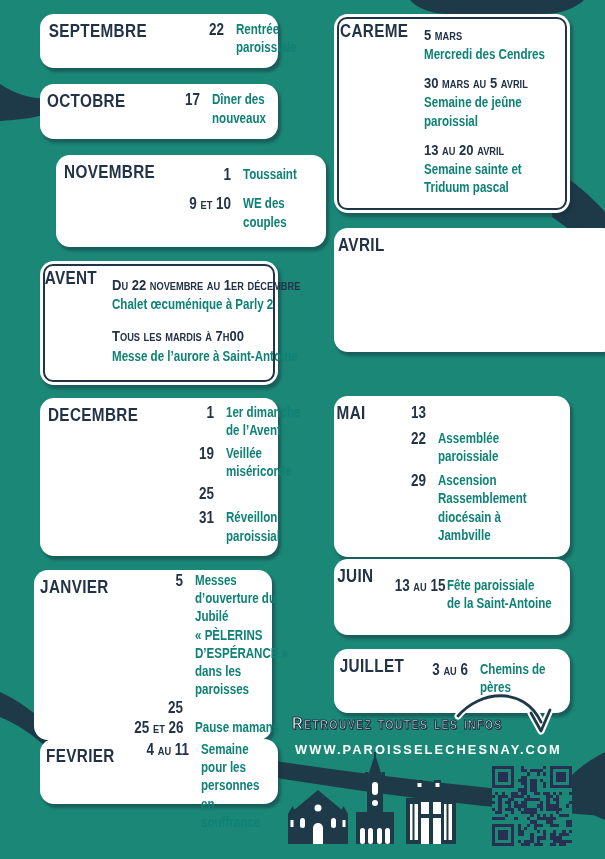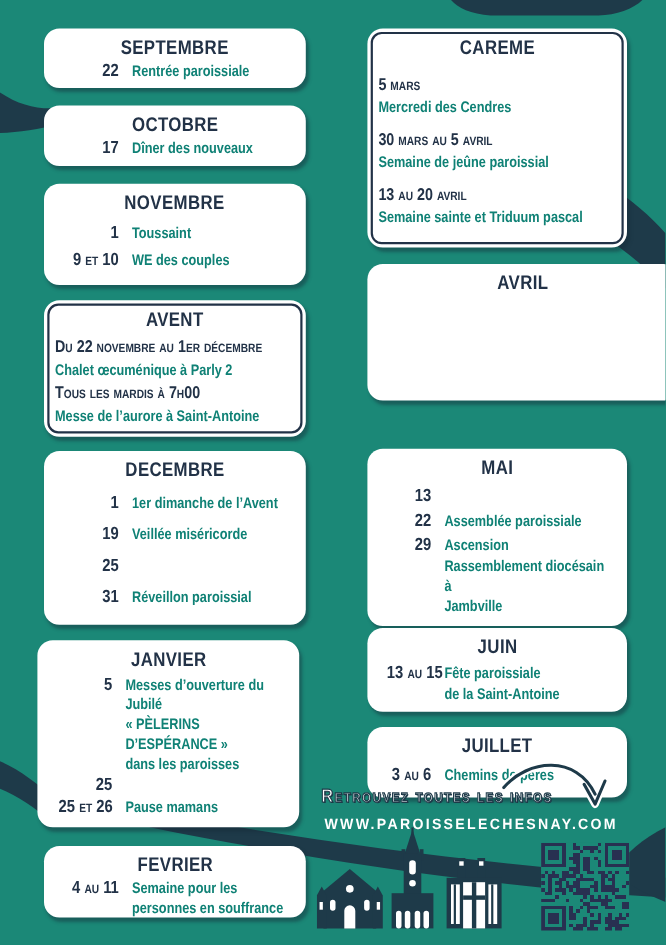--- a/index.html
+++ b/index.html
@@ -19,21 +19,21 @@
     overflow:hidden;
     font-family:"Liberation Sans", sans-serif;
   }
   .swooshes{position:absolute;inset:0;z-index:0;}
   .card{
     position:absolute;
     background:var(--card);
     border-radius:14px;
     box-shadow:2.5px 3.5px 3px rgba(22,44,58,.45);
     z-index:2;
-    display:flex;flex-direction:column;margin-top:12px;
+    display:flex;flex-direction:row;
   }
   .card.outlined::after{
     content:"";position:absolute;inset:3px;
     border:2px solid var(--navy);border-radius:10px;pointer-events:none;
   }
   .title{
     margin-top:7px;height:22px;text-align:center;
     font-size:18px;font-weight:bold;color:var(--navy);
     letter-spacing:.4px;white-space:nowrap;
   }
@@ -113,21 +113,21 @@
     <div class="rows">
       <div class="row">
         <span class="date">17</span>
         <span class="lab">
             <span>Dîner des nouveaux</span>
           </span>
       </div>
     </div>
   </section>
 
-  <section class="card" style="left:40px;top:155px;width:238px;height:92px">
+  <section class="card" style="left:56px;top:155px;width:270px;height:92px">
     <h2 class="title"><span>NOVEMBRE</span></h2>
     <div class="rows">
       <div class="row">
         <span class="date">1</span>
         <span class="lab">
             <span>Toussaint</span>
           </span>
       </div>
       <div class="row">
         <span class="date">9 et 10</span>
@@ -195,21 +195,21 @@
       </div>
       <div class="row">
         <span class="date">25 et 26</span>
         <span class="lab">
             <span>Pause mamans</span>
           </span>
       </div>
     </div>
   </section>
 
-  <section class="card" style="left:40px;top:757px;width:238px;height:65px">
+  <section class="card" style="left:40px;top:739px;width:238px;height:65px">
     <h2 class="title"><span>FEVRIER</span></h2>
     <div class="rows">
       <div class="row">
         <span class="date">4 au 11</span>
         <span class="lab">
             <span>Semaine pour les
 personnes en souffrance</span>
           </span>
       </div>
     </div>

